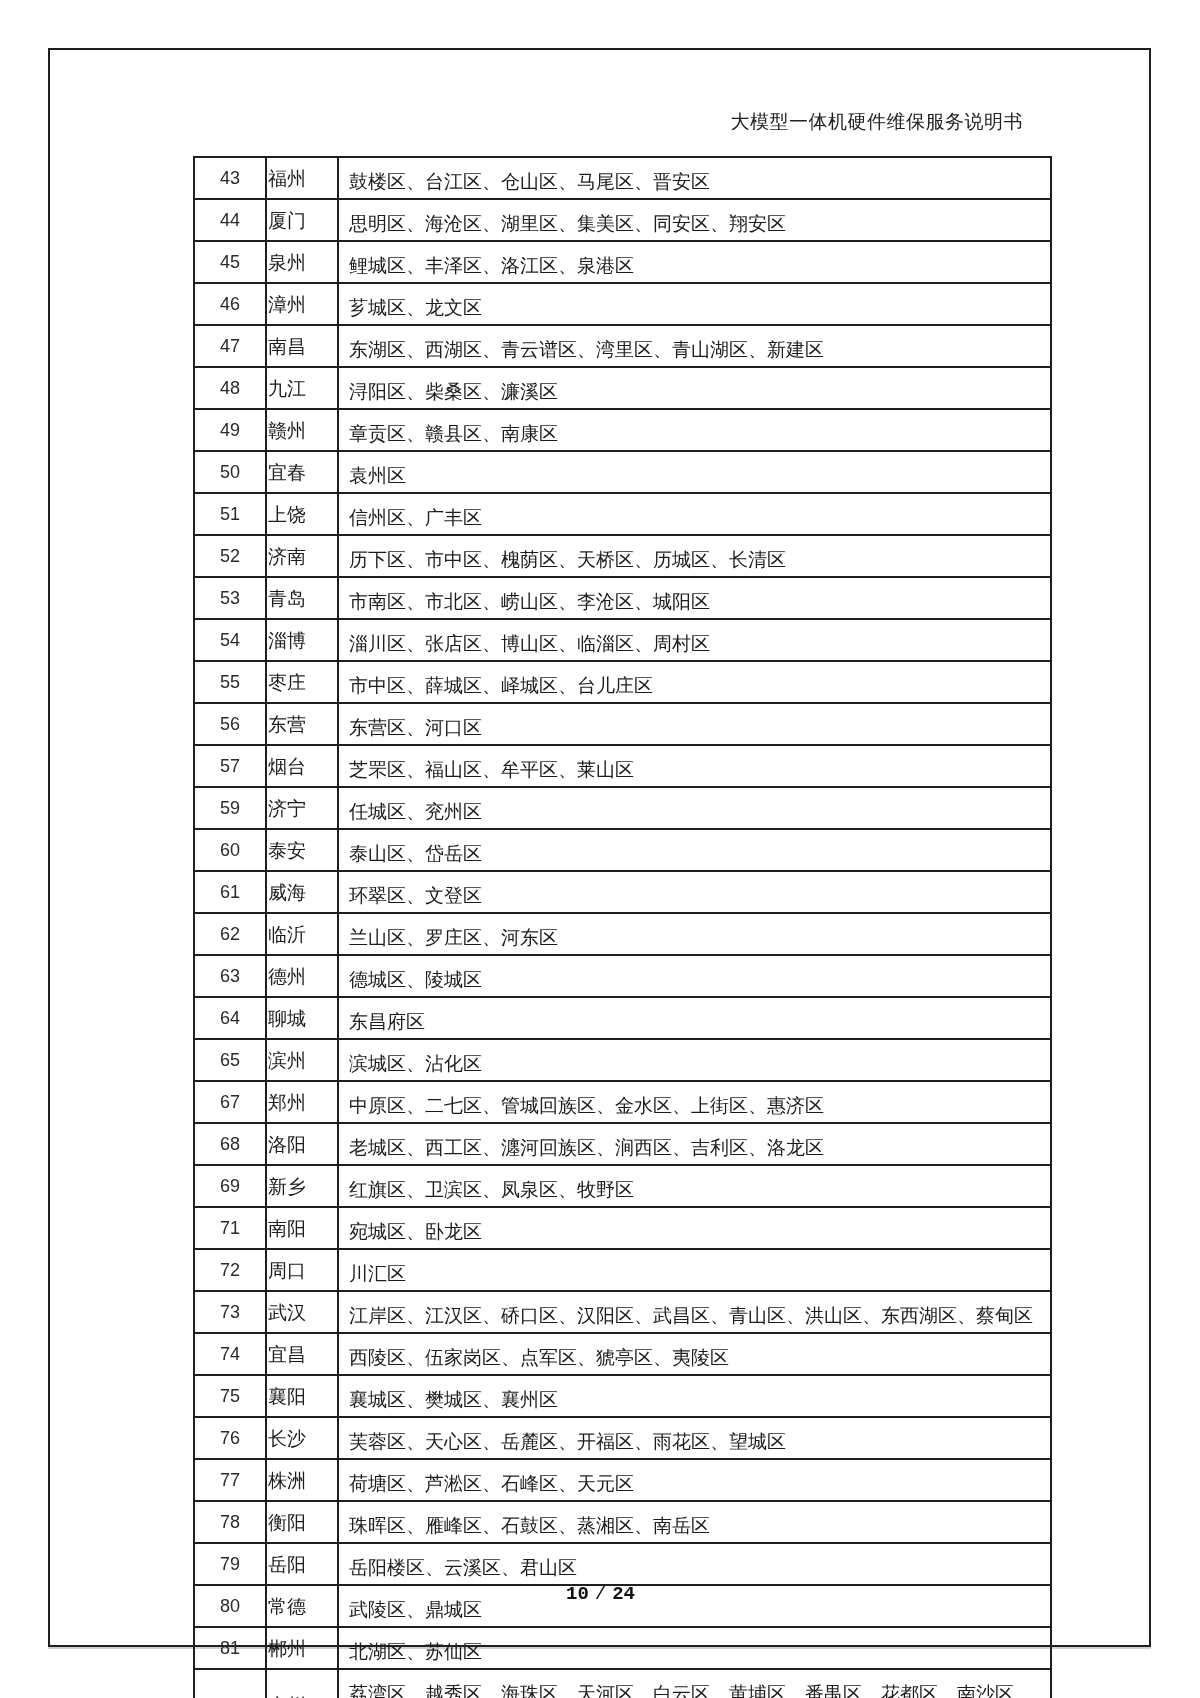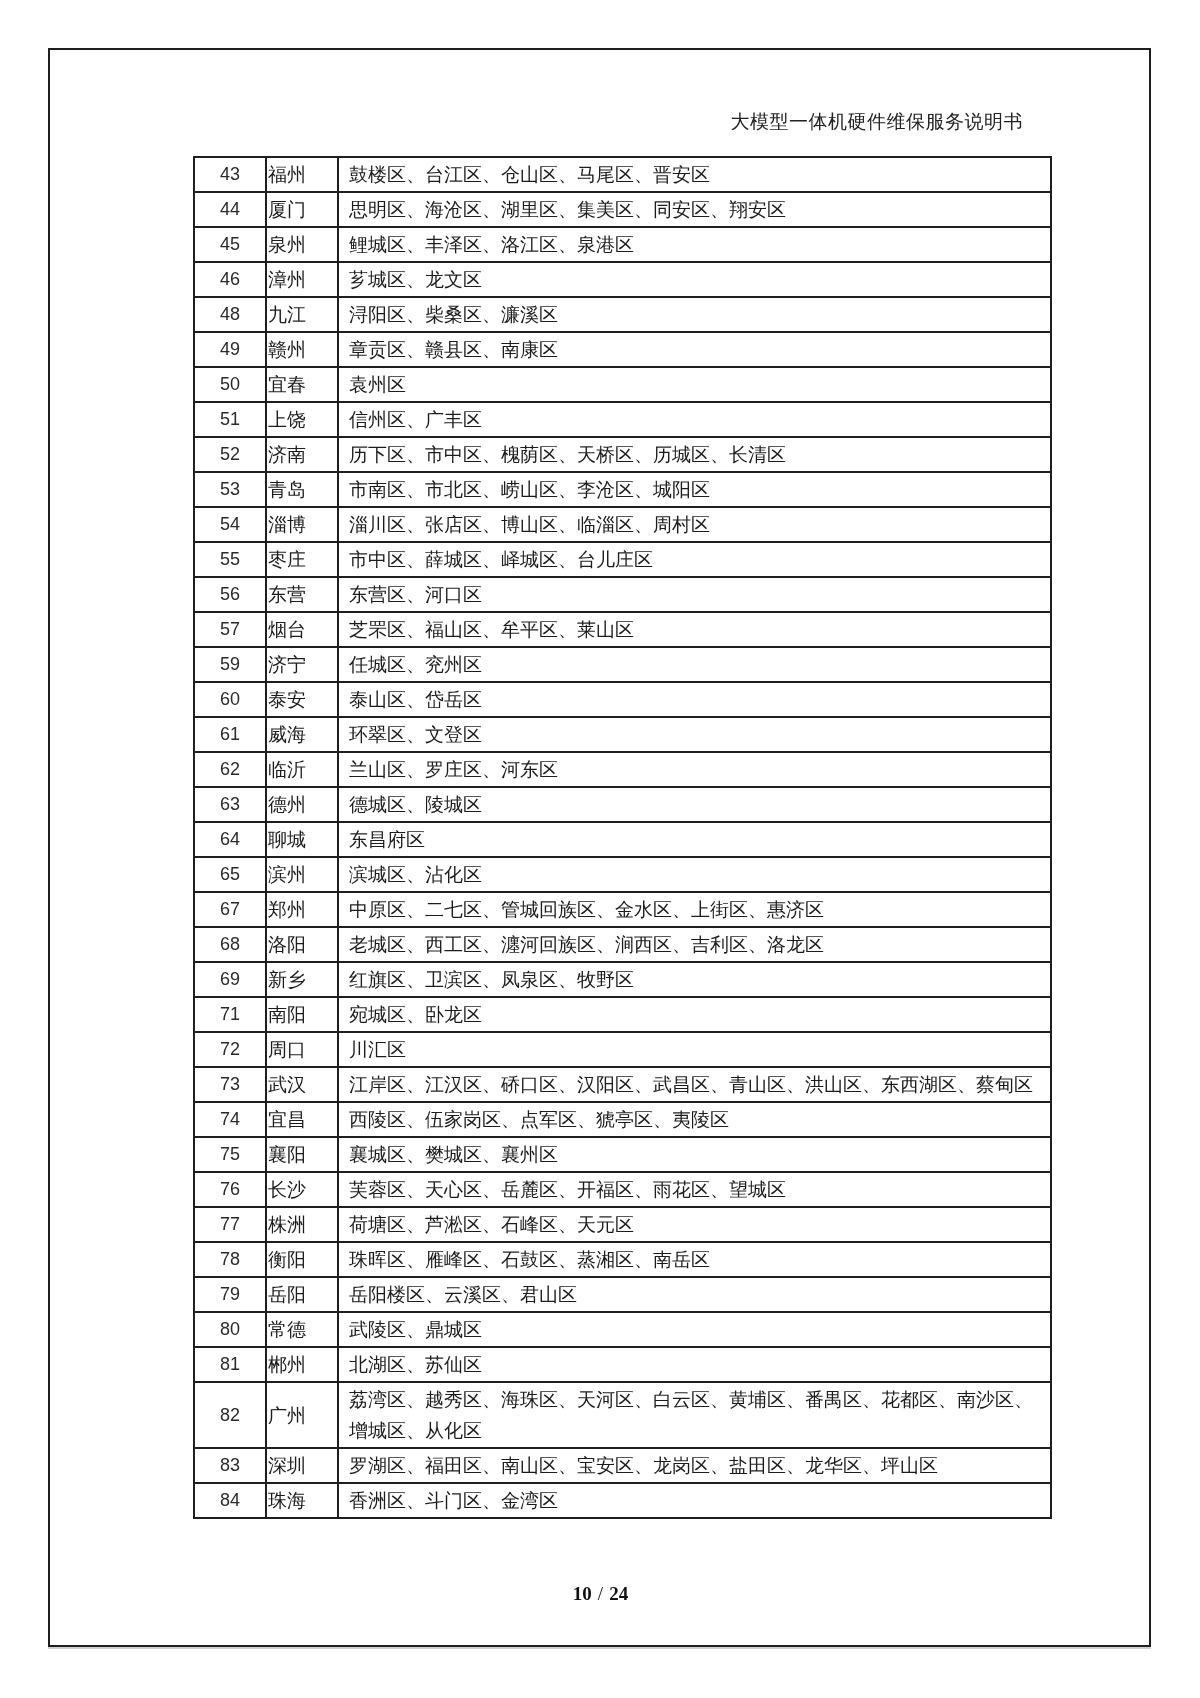--- a/index.html
+++ b/index.html
@@ -66,33 +66,33 @@
     font-size: 18px;
     color: #2a2a2a;
   }
   td.c-city {
     width: 72px;
     text-align: left;
   }
   td.c-districts {
     width: 713px;
     text-align: left;
-    padding: 1px 8px 1px 10px;
+    padding: 8px 8px 1px 10px;
   }
   
   .doc-footer {
     position: absolute;
     left: 48px;
     top: 1583px;
     width: 1105px;
     text-align: center;
     font-size: 19px;
     font-weight: bold;
     color: #111111;
-    font-family: Liberation Serif, serif;
+    font-family: Liberation Mono, monospace;
   }
   .doc-footer .sep { font-weight: normal; padding: 0 6px; }
 </style>
 </head>
 <body>
 
 <div id="page">
 
   <div class="page-frame"></div>
 
@@ -117,20 +117,25 @@
     <td class="c-city">泉州</td>
     <td class="c-districts">鲤城区、丰泽区、洛江区、泉港区</td>
   </tr>
 
   <tr>
     <td class="c-no">46</td>
     <td class="c-city">漳州</td>
     <td class="c-districts">芗城区、龙文区</td>
   </tr>
 
+  <tr>
+    <td class="c-no">47</td>
+    <td class="c-city">南昌</td>
+    <td class="c-districts">东湖区、西湖区、青云谱区、湾里区、青山湖区、新建区</td>
+  </tr>
 
   <tr>
     <td class="c-no">48</td>
     <td class="c-city">九江</td>
     <td class="c-districts">浔阳区、柴桑区、濂溪区</td>
   </tr>
 
   <tr>
     <td class="c-no">49</td>
     <td class="c-city">赣州</td>

